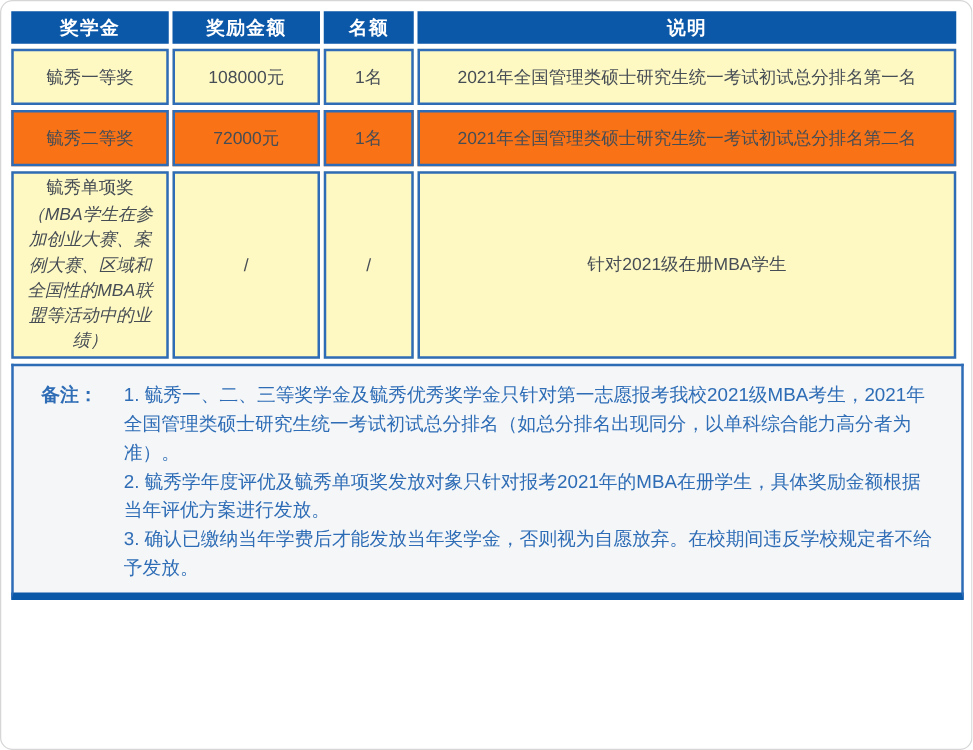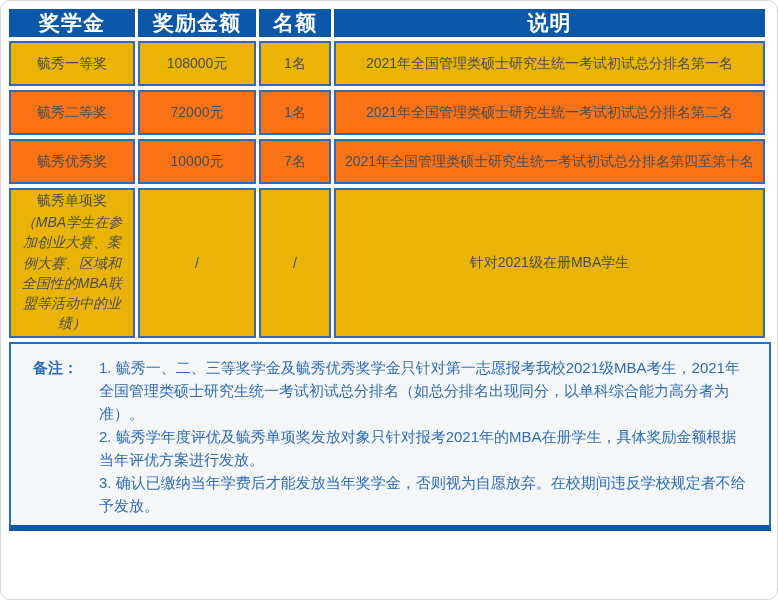--- a/index.html
+++ b/index.html
@@ -19,29 +19,29 @@
   table.sch {
     width: 762px;
     border-collapse: separate;
     border-spacing: 3px 4px;
     table-layout: fixed;
     margin: -4px -3px 0 -3px;
   }
   table.sch th {
     background: #0b57a8;
     color: #ffffff;
-    font-size: 21px;
+    font-size: 15px;
     font-weight: bold;
     height: 26px;
     padding: 0 2px;
     letter-spacing: 1px;
   }
   table.sch td {
     border: 2px solid #2e6cb7;
-    background: #eab308;
+    background: #fef9c3;
     text-align: center;
     vertical-align: middle;
     color: #474d55;
     font-size: 14px;
     padding: 2px 6px;
   }
   table.sch tr.alt td { background: #f97316; }
   table.sch tr.r td { height: 45px; }
   table.sch tr.r7 td { height: 100px; }
   .r7name { font-size: 14px; color: #474d55; }
@@ -98,26 +98,20 @@
         <td>108000元</td>
         <td>1名</td>
         <td>2021年全国管理类硕士研究生统一考试初试总分排名第一名</td>
       </tr>
       <tr class="r alt">
         <td>毓秀二等奖</td>
         <td>72000元</td>
         <td>1名</td>
         <td>2021年全国管理类硕士研究生统一考试初试总分排名第二名</td>
       </tr>
-      <tr class="r alt">
-        <td>毓秀优秀奖</td>
-        <td>10000元</td>
-        <td>7名</td>
-        <td>2021年全国管理类硕士研究生统一考试初试总分排名第四至第十名</td>
-      </tr>
       <tr class="r7">
         <td>
           <div class="r7name">毓秀单项奖</div>
           <div class="r7sub">（MBA学生在参加创业大赛、案例大赛、区域和全国性的MBA联盟等活动中的业绩）</div>
         </td>
         <td>/</td>
         <td>/</td>
         <td>针对2021级在册MBA学生</td>
       </tr>
     </tbody>

